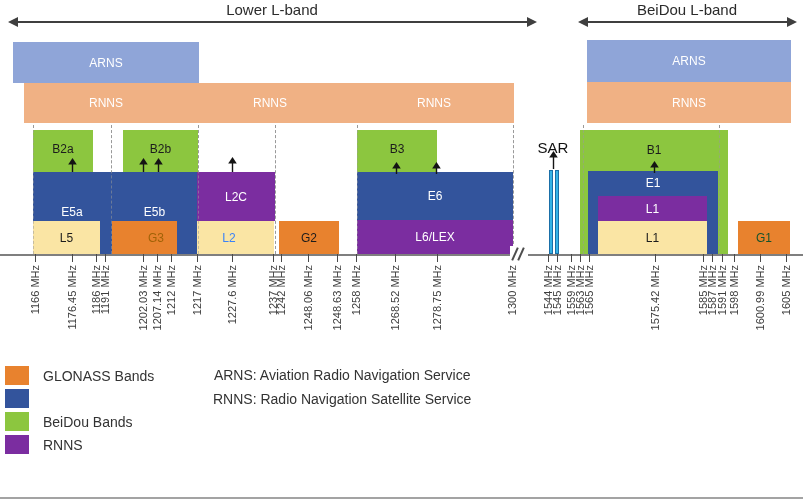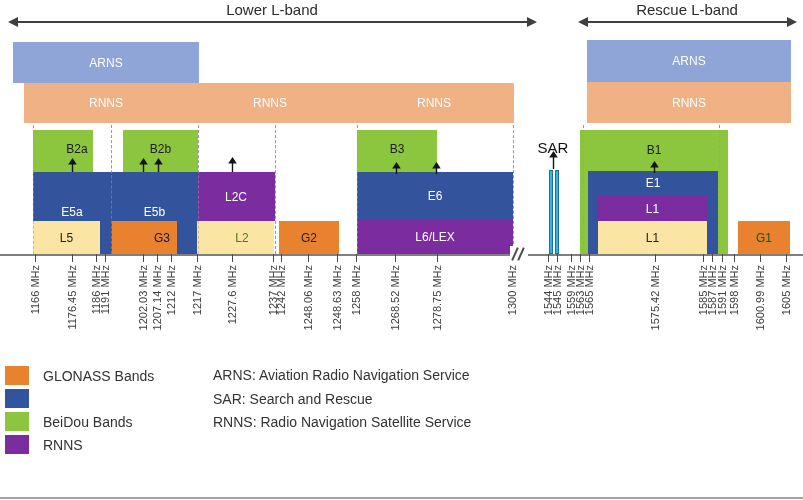--- a/index.html
+++ b/index.html
@@ -1,16 +1,16 @@
 <!DOCTYPE html>
 <html><head>
 <meta charset="utf-8">
 <style>
   html,body { margin:0; padding:0; background:#fff; font-family:"Liberation Sans", sans-serif; }
-  #stage { position:relative; width:803px; height:500px; background:#fff; overflow:hidden; }
+  #stage { position:relative; width:803px; height:500px; background:#fff; overflow:hidden;text-align:center; }
 
   .band { position:absolute; box-sizing:border-box; }
   .band-label { position:absolute; transform:translate(-50%,-50%); font-size:12px; white-space:nowrap; }
 
   .hdr-label { position:absolute; top:1px; transform:translateX(-50%); font-size:15px; color:#2b2b2b; white-space:nowrap; }
   .hdr-line { position:absolute; top:21px; height:2px; background:#3f3f3f; }
   .hdr-head { position:absolute; top:17px; width:0; height:0; border-top:5px solid transparent; border-bottom:5px solid transparent; }
   .hdr-head.left  { border-right:10px solid #3f3f3f; }
   .hdr-head.right { border-left:10px solid #3f3f3f; }
 
@@ -38,21 +38,21 @@
   .defs div { font-size:14px; color:#333; line-height:23.5px; white-space:nowrap; }
 
   .bottom-line { position:absolute; left:0; top:497px; width:803px; height:2px; background:#a3a3a3; }
 </style>
 </head>
 <body>
 
 <div id="stage">
 
   <span class="hdr-label" style="left: 272px;">Lower L-band</span>
-  <span class="hdr-label" style="left: 687px;">Rescue L-band</span>
+  <span class="hdr-label" style="left: 687px;">BeiDou L-band</span>
 
   <div id="hdr-arrows">
       <div class="hdr-line" style="left: 17px; width: 511px;"></div>
       <div class="hdr-head left" style="left: 8px;"></div>
       <div class="hdr-head right" style="left: 527px;"></div>
       <div class="hdr-line" style="left: 587px; width: 201px;"></div>
       <div class="hdr-head left" style="left: 578px;"></div>
       <div class="hdr-head right" style="left: 787px;"></div>
     </div>
   <div id="dashed-layer">
@@ -72,21 +72,21 @@
       <span class="band-label" style="left: 106px; top: 103px; color: rgb(255, 255, 255);">RNNS</span>
       <span class="band-label" style="left: 270px; top: 103px; color: rgb(255, 255, 255);">RNNS</span>
       <span class="band-label" style="left: 434px; top: 103px; color: rgb(255, 255, 255);">RNNS</span>
       <div class="band" style="left: 587px; top: 40px; width: 204px; height: 42px; background: rgb(143, 165, 216);"></div>
       <span class="band-label" style="left: 689px; top: 61px; color: rgb(255, 255, 255);">ARNS</span>
       <div class="band" style="left: 587px; top: 82px; width: 204px; height: 41px; background: rgb(240, 177, 132);"></div>
       <span class="band-label" style="left: 689px; top: 102.5px; color: rgb(255, 255, 255);">RNNS</span>
       <div class="band" style="left: 580px; top: 130px; width: 148px; height: 124px; background: rgb(140, 198, 63);"></div>
       <span class="band-label" style="left: 654px; top: 150px; color: rgb(28, 28, 28);">B1</span>
       <div class="band" style="left: 33px; top: 130px; width: 60px; height: 43px; background: rgb(140, 198, 63);"></div>
-      <span class="band-label" style="left: 63px; top: 149px; color: rgb(28, 28, 28); margin-left: 14px;">B2a</span>
+      <span class="band-label" style="left: 63px; top: 149px; color: rgb(28, 28, 28);">B2a</span>
       <div class="band" style="left: 123px; top: 130px; width: 75px; height: 43px; background: rgb(140, 198, 63);"></div>
       <span class="band-label" style="left: 160.5px; top: 149px; color: rgb(28, 28, 28);">B2b</span>
       <div class="band" style="left: 357px; top: 130px; width: 80px; height: 43px; background: rgb(140, 198, 63);"></div>
       <span class="band-label" style="left: 397px; top: 149px; color: rgb(28, 28, 28);">B3</span>
       <div class="band" style="left: 33px; top: 172px; width: 78px; height: 82px; background: rgb(51, 84, 156);"></div>
       <span class="band-label" style="left: 72px; top: 212px; color: rgb(255, 255, 255);">E5a</span>
       <div class="band" style="left: 111px; top: 172px; width: 87px; height: 82px; background: rgb(51, 84, 156);"></div>
       <span class="band-label" style="left: 154.5px; top: 212px; color: rgb(255, 255, 255);">E5b</span>
       <div class="band" style="left: 357px; top: 172px; width: 156px; height: 48px; background: rgb(51, 84, 156);"></div>
       <span class="band-label" style="left: 435px; top: 196px; color: rgb(255, 255, 255);">E6</span>
@@ -94,23 +94,23 @@
       <span class="band-label" style="left: 653px; top: 183px; color: rgb(255, 255, 255);">E1</span>
       <div class="band" style="left: 197px; top: 172px; width: 78px; height: 49px; background: rgb(123, 45, 160);"></div>
       <span class="band-label" style="left: 236px; top: 196.5px; color: rgb(255, 255, 255);">L2C</span>
       <div class="band" style="left: 357px; top: 220px; width: 156px; height: 34px; background: rgb(123, 45, 160);"></div>
       <span class="band-label" style="left: 435px; top: 237px; color: rgb(255, 255, 255);">L6/LEX</span>
       <div class="band" style="left: 598px; top: 196px; width: 109px; height: 25px; background: rgb(123, 45, 160);"></div>
       <span class="band-label" style="left: 652.5px; top: 208.5px; color: rgb(255, 255, 255);">L1</span>
       <div class="band" style="left: 33px; top: 221px; width: 67px; height: 33px; background: rgb(250, 229, 164);"></div>
       <span class="band-label" style="left: 66.5px; top: 237.5px; color: rgb(28, 28, 28);">L5</span>
       <div class="band" style="left: 112px; top: 221px; width: 65px; height: 33px; background: rgb(232, 130, 46);"></div>
-      <span class="band-label" style="left: 162px; top: 237.5px; color: #0f172a;">G3</span>
+      <span class="band-label" style="left: 156px; top: 237.5px; color: #a16207;">G3</span>
       <div class="band" style="left: 197px; top: 221px; width: 77px; height: 33px; background: rgb(250, 229, 164);"></div>
-      <span class="band-label" style="left: 242px; top: 237.5px; color: #4d7c0f;">L2</span>
+      <span class="band-label" style="left: 229px; top: 237.5px; color: #3b82f6;">L2</span>
       <div class="band" style="left: 279px; top: 221px; width: 60px; height: 33px; background: rgb(232, 130, 46);"></div>
       <span class="band-label" style="left: 309px; top: 237.5px; color: rgb(28, 28, 28);">G2</span>
       <div class="band" style="left: 598px; top: 221px; width: 109px; height: 33px; background: rgb(250, 229, 164);"></div>
       <span class="band-label" style="left: 652.5px; top: 237.5px; color: rgb(28, 28, 28);">L1</span>
       <div class="band" style="left: 738px; top: 221px; width: 52px; height: 33px; background: rgb(232, 130, 46);"></div>
       <span class="band-label" style="left: 764px; top: 237.5px; color: #14532d;">G1</span>
       <div class="dash-line" style="left: 33px; top: 125px; height: 129px; opacity: 0.55;"></div>
       <div class="dash-line" style="left: 111px; top: 125px; height: 129px; opacity: 0.55;"></div>
       <div class="dash-line" style="left: 198px; top: 125px; height: 129px; opacity: 0.55;"></div>
       <div class="dash-line" style="left: 275px; top: 125px; height: 129px; opacity: 0.55;"></div>
@@ -238,18 +238,17 @@
         <div class="legend-swatch" style="background: rgb(140, 198, 63);"></div>
         <span class="legend-text">BeiDou Bands</span>
       </div>
       <div class="legend-row" style="">
         <div class="legend-swatch" style="background: rgb(123, 45, 160);"></div>
         <span class="legend-text">RNNS</span>
       </div>
     </div>
   <div class="defs" id="defs-layer">
       <div style="">ARNS: Aviation Radio Navigation Service</div>
-      <div style="">SAR: Search and Rescue</div>
       <div style="">RNNS: Radio Navigation Satellite Service</div>
     </div>
 
   <div class="bottom-line"></div>
 </div>
 
 </body></html>

